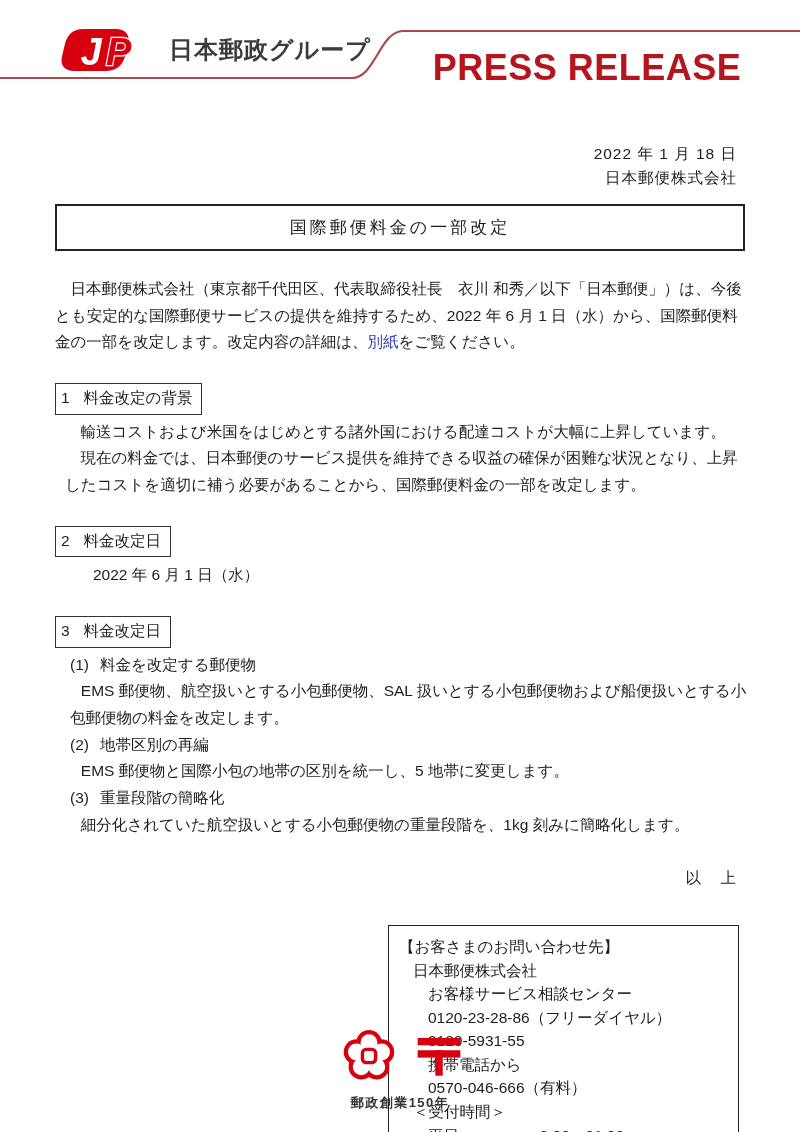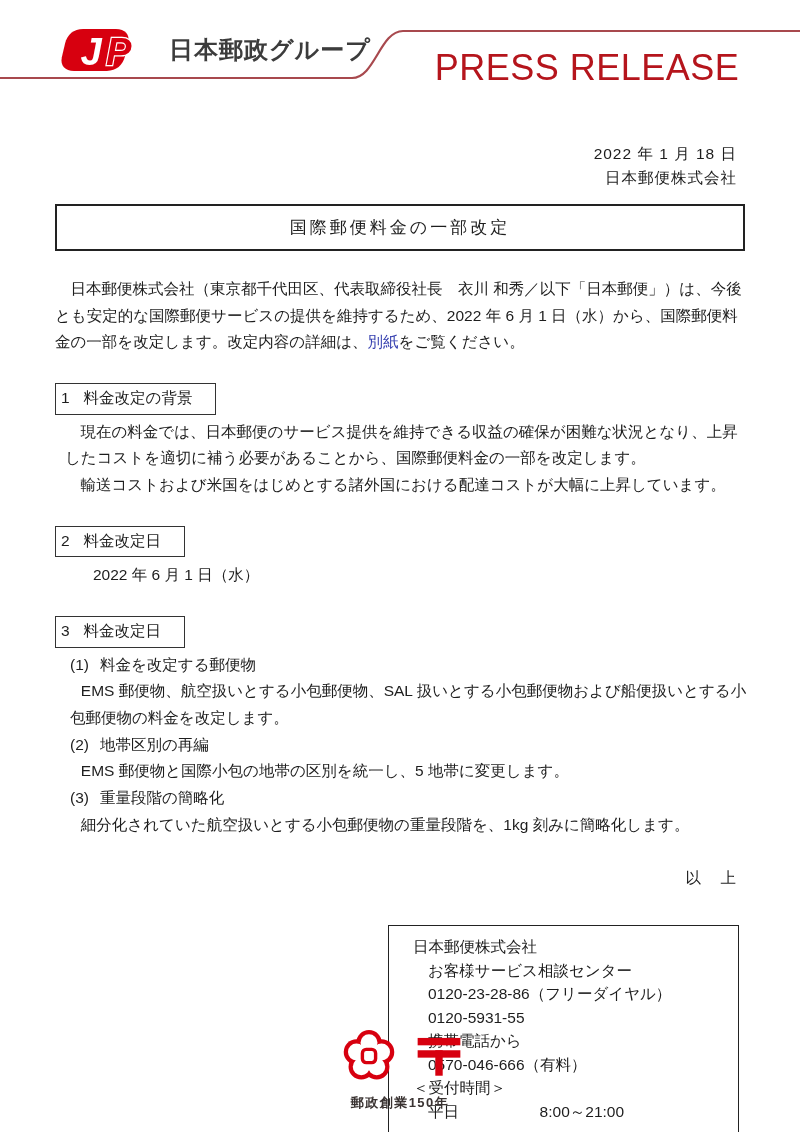--- a/index.html
+++ b/index.html
@@ -20,21 +20,21 @@
   .page{width:800px;height:1132px;position:relative;}
 
   
   .header{position:relative;height:112px;}
   .header-line{position:absolute;left:0;top:0;width:800px;height:112px;}
   .logo-row{position:absolute;left:55px;top:26px;display:flex;align-items:center;gap:14px;}
   .jp-mark{width:100px;height:48px;display:block;}
   .group-name{font-size:24px;font-weight:700;color:#3c3c3c;letter-spacing:1px;white-space:nowrap;}
   .press-release{
     position:absolute;top:47px;right:38px;width:350px;text-align:center;
-    font-size:36px;font-weight:400;color:var(--press-red);letter-spacing:0.5px;
+    font-size:36px;font-weight:700;color:var(--press-red);letter-spacing:0.5px;
     white-space:nowrap;
   }
 
   
   .meta-block{margin:30px 63px 0 12px;text-align:right;font-size:15.5px;line-height:1.55;letter-spacing:1px;}
 
   
   .title-box{
     margin:14px 55px 0 55px;border:2px solid #222;
     padding:10px 24px;text-align:center;
@@ -42,21 +42,21 @@
   }
 
   
   .doc-body{margin:0 52px 0 55px;font-size:15.5px;line-height:1.72;}
   .intro{margin-top:25px;text-indent:1em;}
   a.link{color:var(--link-blue);text-decoration:none;cursor:pointer;}
 
   .section{margin-top:27px;}
   .section-heading{
     display:inline-block;border:1.5px solid #333;
-    padding:1px 23px 2px 5px;font-size:15.5px;
+    padding:1px 9px 2px 5px;font-size:15.5px;
   }
   .section-heading .sec-num{margin-right:0.9em;}
   .section-body{margin-left:10px;margin-top:4px;}
   .section-body p{text-indent:1em;}
   .section-date{margin-left:38px;margin-top:5px;}
 
   .items{margin-left:15px;margin-top:4px;}
   .item-head{display:flex;}
   .item-label{width:30px;flex:none;}
   .item-body{text-indent:0.7em;}
@@ -114,22 +114,22 @@
 
   <div class="doc-body">
 
     <p class="intro"><span>日本郵便株式会社（東京都千代田区、代表取締役社長　衣川 和秀／以下「日本郵便」）は、今後とも安定的な国際郵便サービスの提供を維持するため、2022 年 6 月 1 日（水）から、国際郵便料金の一部を改定します。改定内容の詳細は、</span><a class="link">別紙</a><span>をご覧ください。</span></p>
 
     <div class="section">
       <div class="section-heading">
         <span class="sec-num">1</span><span>料金改定の背景</span>
       </div>
       <div class="section-body">
+        <p>輸送コストおよび米国をはじめとする諸外国における配達コストが大幅に上昇しています。</p>
         <p>現在の料金では、日本郵便のサービス提供を維持できる収益の確保が困難な状況となり、上昇したコストを適切に補う必要があることから、国際郵便料金の一部を改定します。</p>
-        <p>輸送コストおよび米国をはじめとする諸外国における配達コストが大幅に上昇しています。</p>
       </div>
     </div>
 
     <div class="section">
       <div class="section-heading">
         <span class="sec-num">2</span><span>料金改定日</span>
       </div>
       <div class="section-date">2022 年 6 月 1 日（水）</div>
     </div>
 
@@ -163,20 +163,21 @@
           <p class="item-body">細分化されていた航空扱いとする小包郵便物の重量段階を、1kg 刻みに簡略化します。</p>
         </div>
 
       </div>
     </div>
   </div>
 
   <div class="closing">以　上</div>
 
   <div class="contact-box">
+    <div>【お客さまのお問い合わせ先】</div>
     <div class="c-indent1">日本郵便株式会社</div>
     <div class="c-indent2">お客様サービス相談センター</div>
     <div class="c-indent2">0120-23-28-86（フリーダイヤル）</div>
     <div class="c-indent2">0120-5931-55</div>
     <div class="c-indent2">携帯電話から</div>
     <div class="c-indent2">0570-046-666（有料）</div>
     <div class="c-indent1">＜受付時間＞</div>
     <div class="c-indent2 hours-row">
       <span class="hours-label">平日</span>
       <span>8:00～21:00</span>

